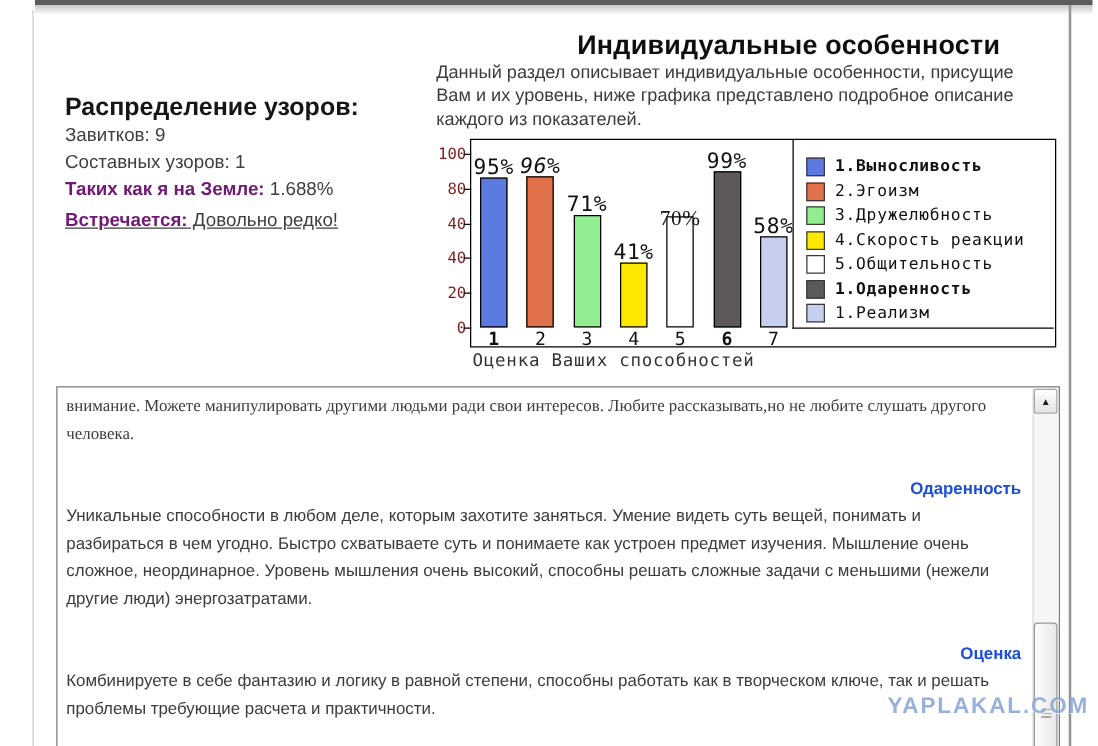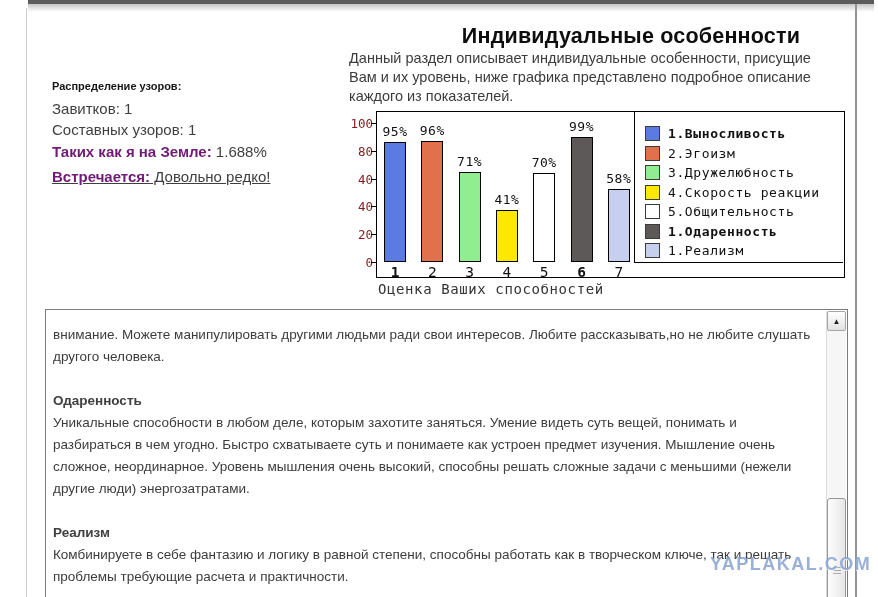--- a/index.html
+++ b/index.html
@@ -8,38 +8,38 @@
 
   
   .top-edge{position:absolute;left:28px;top:0;width:846px;height:4px;background:#5c5c5c;}
   .top-shadow{position:absolute;left:28px;top:4px;width:846px;height:8px;
               background:linear-gradient(#c6c6c6,rgba(255,255,255,0));}
   .left-edge{position:absolute;left:26px;top:8px;width:1px;bottom:0;background:#cdcdcd;}
   .right-edge{position:absolute;left:855px;top:4px;width:2px;bottom:0;background:#939393;}
 
   
   .stats{position:absolute;left:52px;top:76px;width:300px;font-size:15px;line-height:21.5px;}
-  .stats .head{font-weight:bold;color:#161616;font-size:11px;}
+  .stats .head{font-weight:bold;color:#161616;font-size:20px;}
   .stats .row b{color:#701a75;}
   .stats .row.gap{margin-top:4px;text-decoration:underline;}
 
   
   .title{position:absolute;left:436px;top:24px;width:390px;text-align:center;
          font-size:21.5px;font-weight:bold;color:#0e0e0e;letter-spacing:.2px;}
   .intro{position:absolute;left:349px;top:49px;width:480px;font-size:14.5px;line-height:19px;color:#3c3c3c;}
 
   
   .chart-box{position:absolute;left:376px;top:111px;width:467px;height:165px;
              border:1px solid #000;background:#fff;box-sizing:content-box;
              font-family:"DejaVu Sans Mono", monospace;}
   .ytick-label{position:absolute;width:30px;text-align:right;font-size:12.5px;color:#7f1d1d;
                transform:translateY(-50%);left:-34px;}
   .ytick-mark{position:absolute;left:-6px;width:6px;height:1px;background:#000;}
   .bar{position:absolute;width:20px;border:1px solid #000;}
-  .bar-value{position:absolute;width:46px;text-align:center;font-size:13px;color:#111;letter-spacing:.5px;}
+  .bar-value{position:absolute;width:46px;text-align:center;font-size:17px;color:#111;letter-spacing:.5px;}
   .xlabel{position:absolute;width:30px;text-align:center;font-size:14.5px;color:#111;top:152px;}
   .xlabel.bold{font-weight:bold;}
   .legend{position:absolute;left:257px;top:0;width:209px;height:151px;background:#fff;
           border-left:1px solid #000;border-bottom:1px solid #000;box-sizing:border-box;
           padding:12px 0 0 10px;}
   .legend-row{display:flex;align-items:center;height:19.5px;}
   .legend-swatch{width:13px;height:13px;border:1px solid #3a3a3a;margin-right:8px;flex:none;}
   .legend-label{font-size:13px;letter-spacing:.6px;color:#111;white-space:nowrap;}
   .legend-label.bold{font-weight:bold;}
   .chart-caption{position:absolute;left:378px;top:281px;font-family:"DejaVu Sans Mono", monospace;
@@ -47,22 +47,22 @@
   .chart-source{position:absolute;left:640px;top:281px;width:201px;text-align:right;
                 font-family:"DejaVu Sans Mono", monospace;font-size:14px;font-weight:bold;
                 letter-spacing:.4px;color:#2323cd;cursor:pointer;}
 
   
   .desc{position:absolute;left:45px;top:309px;width:803px;height:300px;border:1px solid #7b7b7b;
         background:#fff;box-sizing:border-box;}
   .desc-content{position:absolute;left:0;top:0;right:22px;bottom:0;padding:4px 8px 4px 7px;
                 font-size:13.5px;line-height:22px;color:#3c3c3c;overflow:hidden;}
   .para{margin-top:22px;}
-  .para:first-child{margin-top:10px;}
-  .para-h{font-weight:bold;color:#404040;}
+  .para:first-child{margin-top:0;font-family:Liberation Serif, serif;}
+  .para-h{font-weight:bold;color:#1d4ed8;text-align:right;}
   .scrollbar{position:absolute;top:1px;right:1px;bottom:0;width:19px;background:#f6f6f6;
              border-left:1px solid #dcdcdc;}
   .scroll-up{position:absolute;top:0;left:0;right:0;height:20px;background:linear-gradient(#ffffff,#e2e2e2);
              border:1px solid #a6a6a6;border-radius:2px;box-sizing:border-box;
              display:flex;align-items:center;justify-content:center;font-size:8px;color:#222;cursor:pointer;}
   .scroll-thumb{position:absolute;left:0;right:0;top:187px;height:130px;
                 background:linear-gradient(to right,#fdfdfd,#e7e7e7);
                 border:1px solid #979797;border-radius:3px;box-sizing:border-box;cursor:grab;}
   .thumb-grip{position:absolute;left:50%;top:68px;width:8px;height:8px;transform:translateX(-50%);
               background:repeating-linear-gradient(#ababab 0 1px,transparent 1px 3px);}
@@ -76,21 +76,21 @@
 
 <div class="page">
   <div class="top-edge"></div>
   <div class="top-shadow"></div>
   <div class="left-edge"></div>
   <div class="right-edge"></div>
 
   <div class="stats">
     <div class="head">Распределение узоров:</div>
     <div>
-        <div class="row"><span>Завитков: 1</span></div>
+        <div class="row"><span>Завитков: 9</span></div>
         <div class="row"><span>Составных узоров: 1</span></div>
         <div class="row"><b>Таких как я на Земле:</b><span> 1.688%</span></div>
         <div class="row gap"><b>Встречается:</b><span> Довольно редко!</span></div>
       </div>
   </div>
 
   <div class="title">Индивидуальные особенности</div>
   <div class="intro">Данный раздел описывает индивидуальные особенности, присущие Вам и их уровень, ниже графика представлено подробное описание каждого из показателей.</div>
 
   <div class="chart-box">
@@ -104,30 +104,30 @@
         <div class="ytick-label" style="top: 66.6px;">40</div>
         <div class="ytick-mark" style="top: 66.6px;"></div>
         <div class="ytick-label" style="top: 38.8px;">80</div>
         <div class="ytick-mark" style="top: 38.8px;"></div>
         <div class="ytick-label" style="top: 11px;">100</div>
         <div class="ytick-mark" style="top: 11px;"></div>
         <div class="bar" style="left: 7px; top: 30px; height: 118px; background: rgb(91, 123, 224);"></div>
         <div class="bar-value" style="left: -5px; top: 12px;">95%</div>
         <div class="xlabel bold" style="left: 3px;">1</div>
         <div class="bar" style="left: 44.3px; top: 29px; height: 119px; background: rgb(224, 113, 74);"></div>
-        <div class="bar-value" style="left: 32.3px; top: 11px;">96%</div>
+        <div class="bar-value" style="left: 32.3px; top: 11px; font-style: italic;">96%</div>
         <div class="xlabel" style="left: 40.3px;">2</div>
         <div class="bar" style="left: 81.6px; top: 60px; height: 88px; background: rgb(144, 238, 144);"></div>
         <div class="bar-value" style="left: 69.6px; top: 42px;">71%</div>
         <div class="xlabel" style="left: 77.6px;">3</div>
         <div class="bar" style="left: 118.9px; top: 98px; height: 50px; background: rgb(255, 232, 0);"></div>
         <div class="bar-value" style="left: 106.9px; top: 80px;">41%</div>
         <div class="xlabel" style="left: 114.9px;">4</div>
         <div class="bar" style="left: 156.2px; top: 61px; height: 87px; background: rgb(255, 255, 255);"></div>
-        <div class="bar-value" style="left: 144.2px; top: 43px;">70%</div>
+        <div class="bar-value" style="left: 144.2px; top: 53px; font-family: Liberation Serif, serif;">70%</div>
         <div class="xlabel" style="left: 152.2px;">5</div>
         <div class="bar" style="left: 193.5px; top: 25px; height: 123px; background: rgb(94, 89, 89);"></div>
         <div class="bar-value" style="left: 181.5px; top: 7px;">99%</div>
         <div class="xlabel bold" style="left: 189.5px;">6</div>
         <div class="bar" style="left: 230.8px; top: 77px; height: 71px; background: rgb(198, 208, 238);"></div>
         <div class="bar-value" style="left: 218.8px; top: 59px;">58%</div>
         <div class="xlabel" style="left: 226.8px;">7</div>
       </div>
     <div class="legend">
         <div class="legend-row">
@@ -165,21 +165,21 @@
   <div class="desc">
     <div class="desc-content">
         <div class="para">
           <div>внимание. Можете манипулировать другими людьми ради свои интересов. Любите рассказывать,но не любите слушать другого человека.</div>
         </div>
         <div class="para">
           <div class="para-h">Одаренность</div>
           <div>Уникальные способности в любом деле, которым захотите заняться. Умение видеть суть вещей, понимать и разбираться в чем угодно. Быстро схватываете суть и понимаете как устроен предмет изучения. Мышление очень сложное, неординарное. Уровень мышления очень высокий, способны решать сложные задачи с меньшими (нежели другие люди) энергозатратами.</div>
         </div>
         <div class="para">
-          <div class="para-h">Реализм</div>
+          <div class="para-h">Оценка</div>
           <div>Комбинируете в себе фантазию и логику в равной степени, способны работать как в творческом ключе, так и решать проблемы требующие расчета и практичности.</div>
         </div>
       </div>
     <div class="scrollbar">
       <div class="scroll-up">
           <span>▲</span>
         </div>
       <div class="scroll-thumb">
         <div class="thumb-grip"></div>
       </div>

